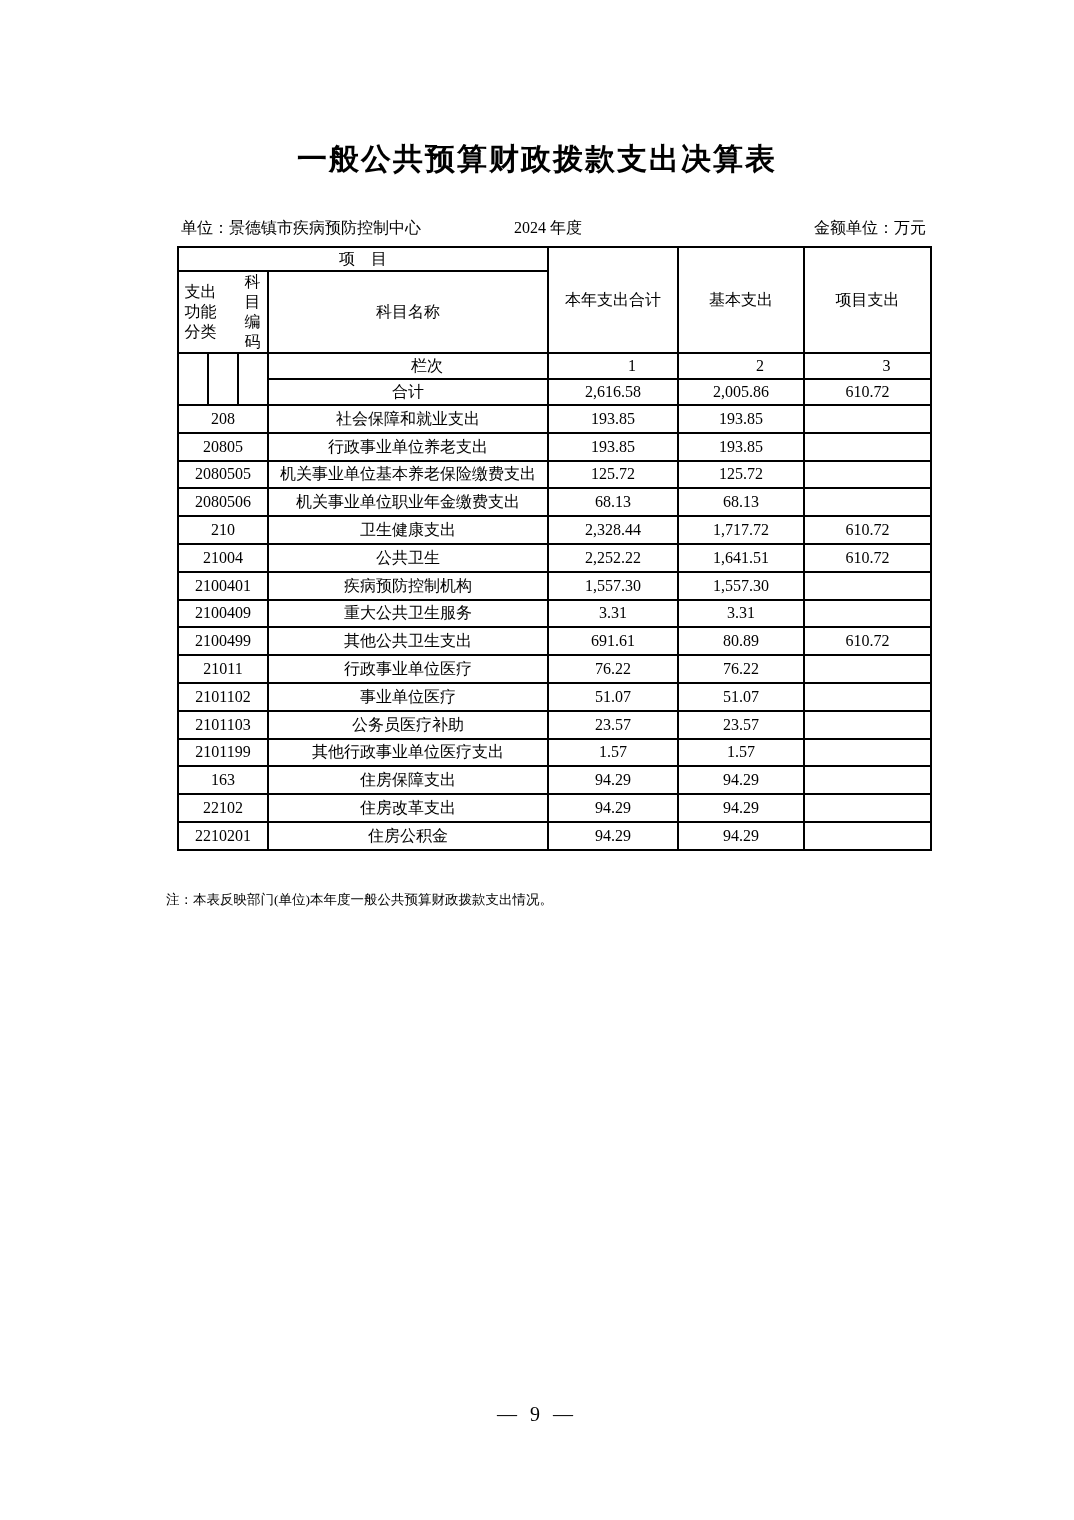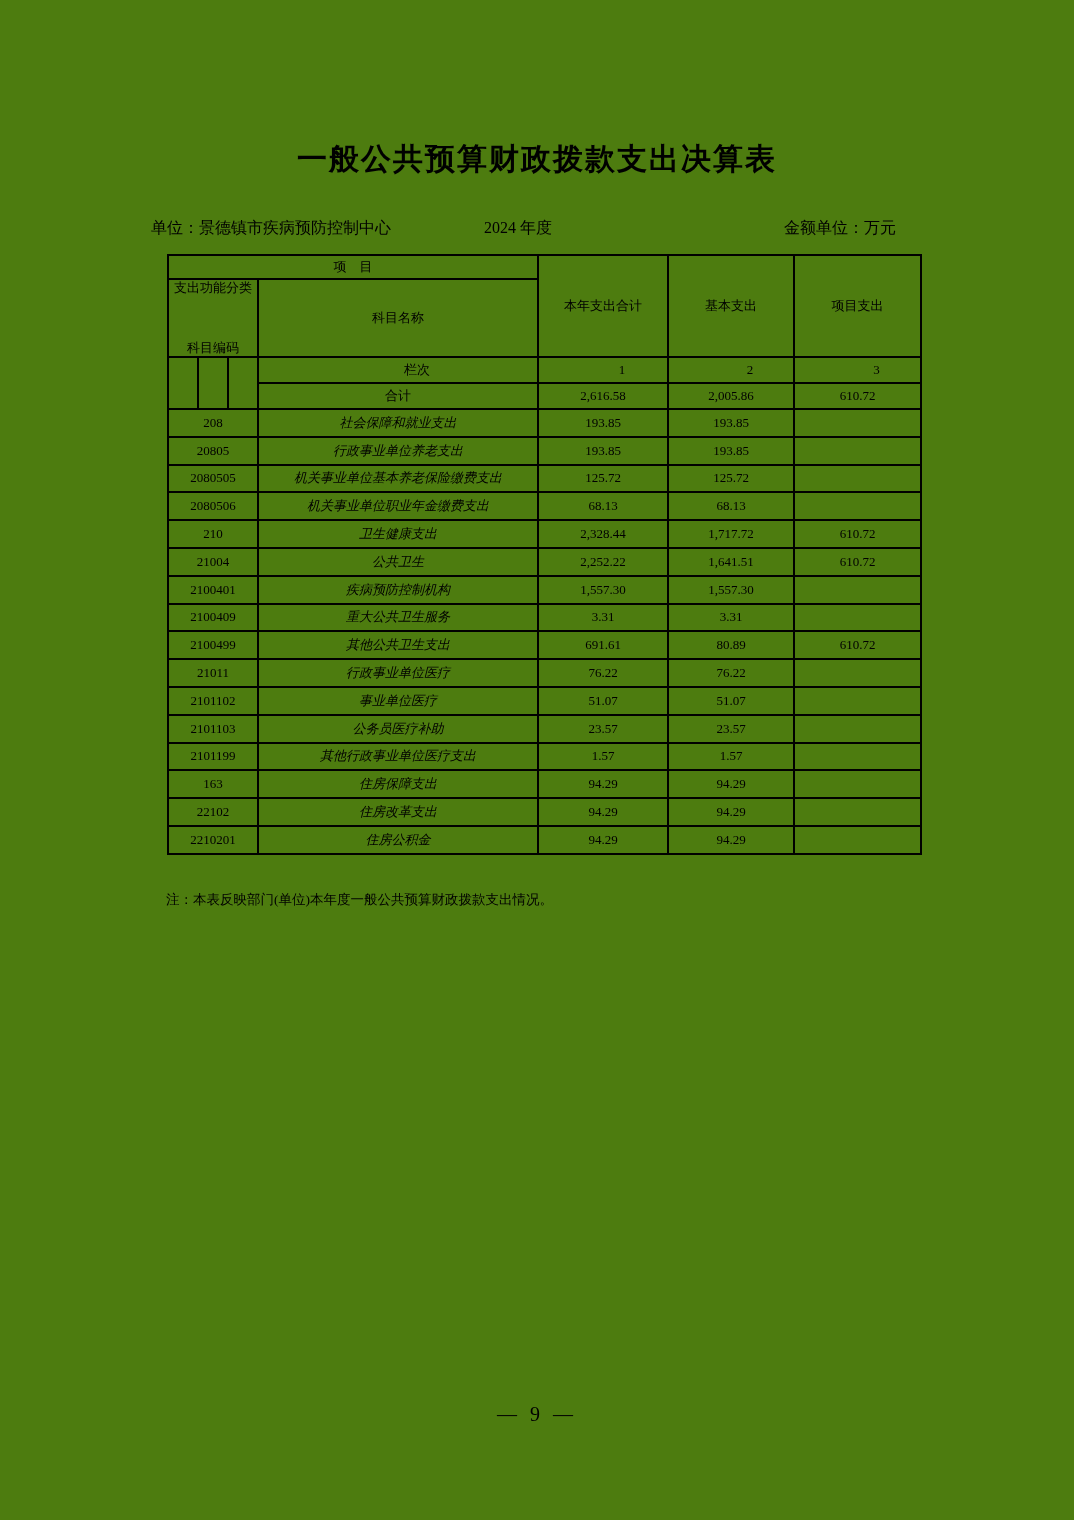--- a/index.html
+++ b/index.html
@@ -1,66 +1,65 @@
 <!DOCTYPE html>
 <html><head>
 <meta charset="utf-8">
 <style>
   html,body{margin:0;padding:0;background:#e8e8e8;}
   .page{
     position:relative;
     width:1074px;height:1520px;
     margin:0 auto;
-    background:#4d7c0f;
+    background:#ffffff;
     color:#000;
     font-family:"Liberation Serif","DejaVu Serif",serif;
     overflow:hidden;
   }
   .title{
     position:absolute;top:139px;left:0;width:100%;
     text-align:center;
     font-family:"Liberation Sans","DejaVu Sans",sans-serif;
     font-weight:700;font-size:30px;letter-spacing:2px;
     white-space:nowrap;
   }
   .doc-label{
     position:absolute;top:191px;left:162px;width:753px;
     text-align:right;font-size:16px;
   }
   .info-line{
-    position:absolute;top:218px;left:144px;width:753px;height:22px;
+    position:absolute;top:218px;left:174px;width:753px;height:22px;
     font-size:16px;
   }
   .info-unit{position:absolute;left:7px;top:0;white-space:nowrap;}
   .info-year{position:absolute;left:340px;top:0;white-space:nowrap;}
   .info-amount{position:absolute;right:1px;top:0;white-space:nowrap;}
 
   table.budget{
-    position:absolute;top:246px;left:167px;
+    position:absolute;top:246px;left:177px;
     width:753px;
     border-collapse:collapse;table-layout:fixed;
-    font-size:13px;
-    margin-top:8px;
+    font-size:16px;
   }
   table.budget td{
     border:2px solid #000;
     padding:0;
     vertical-align:middle;
     text-align:center;
     overflow:hidden;
     line-height:1.25;
   }
   tr.row-project td{height:22px;}
   tr.row-headers td{height:76px;}
   tr.row-lanci td{height:24px;padding-left:38px;}
   tr.row-total td{height:24px;}
   tr.data-row td{height:25.8px;}
-  .two-line{display:flex;flex-direction:column;justify-content:space-between;align-items:center;gap:16px;height:100%;}
+  .two-line{display:flex;justify-content:space-between;align-items:center;gap:16px;height:100%;}
   td.code-cell{text-align:left;padding-left:6px;border-radius:11px;}
-  td.name-cell{text-align:left;padding-left:7px;font-style:italic;}
+  td.name-cell{text-align:left;padding-left:7px;}
   td.num-cell{text-align:right;padding-right:9px;}
   .note{
     position:absolute;top:891px;left:166px;
     font-size:13.5px;white-space:nowrap;text-align:right;
   }
   .pageno{
     position:absolute;top:1403px;left:0;width:100%;
     text-align:center;font-size:20px;letter-spacing:4px;
   }
 </style>

